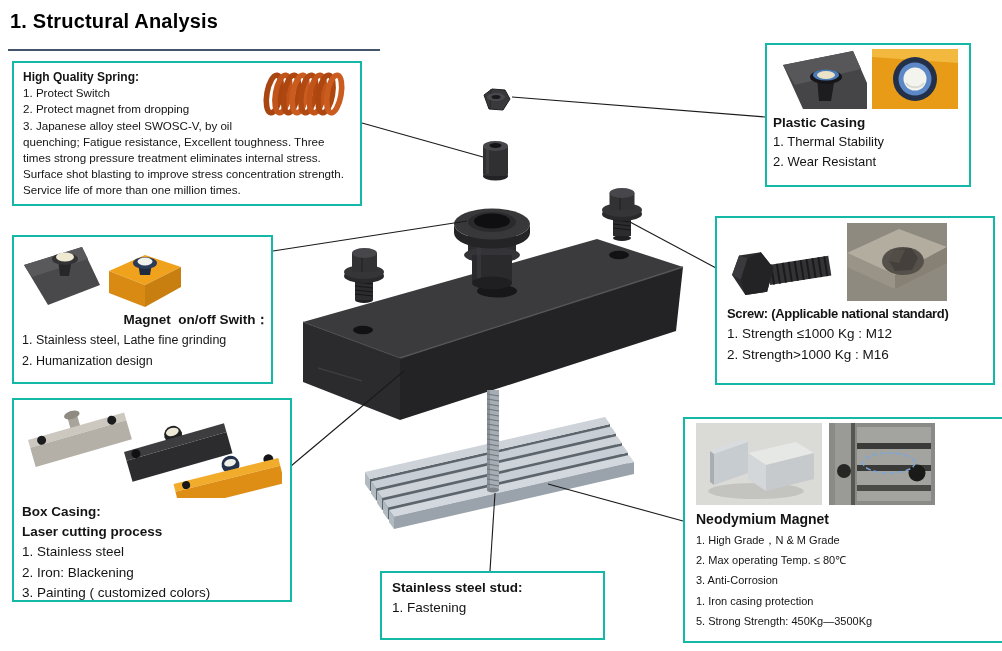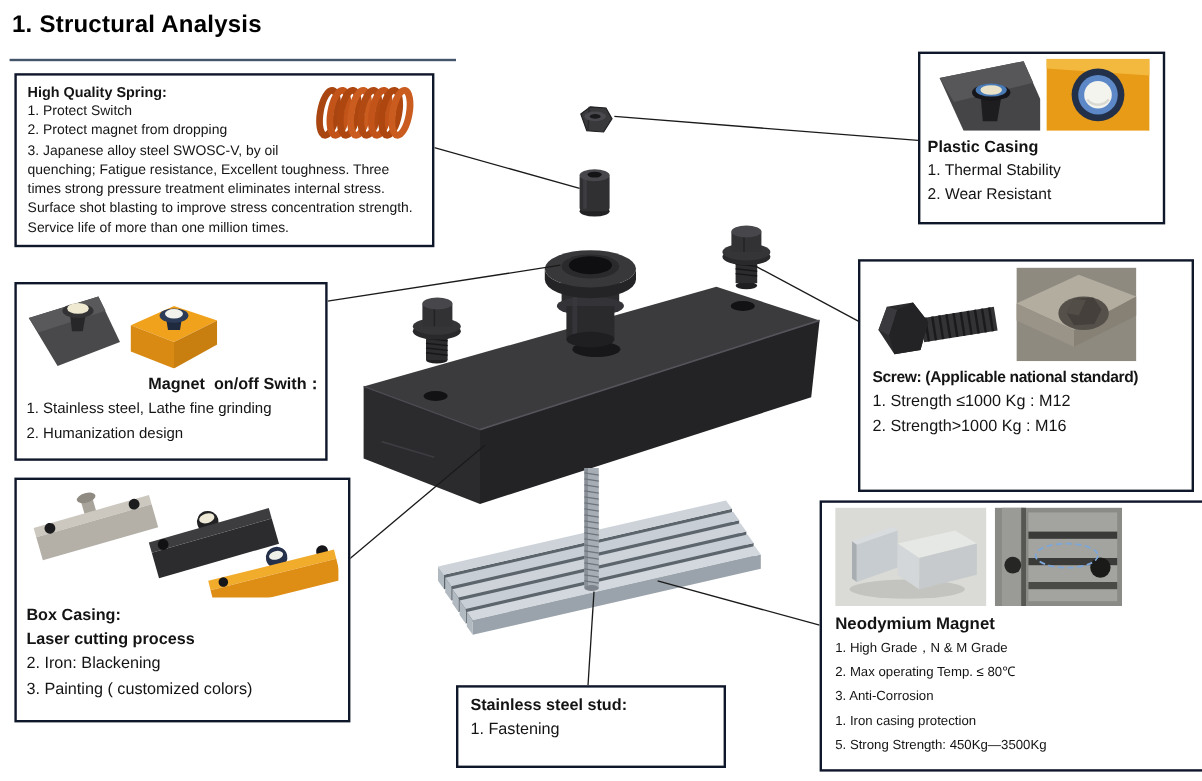--- a/index.html
+++ b/index.html
@@ -2,41 +2,41 @@
 <html><head>
 <meta charset="utf-8">
 <style>
   html,body { margin:0; padding:0; background:#fff; }
   .stage { position:relative; width:1002px; height:651px; background:#fff;
            font-family:"Liberation Sans",sans-serif; color:#141414; overflow:hidden;text-decoration:underline; }
   .title { position:absolute; left:10px; top:10px; font-size:20px; font-weight:bold;
            color:#000; letter-spacing:.2px; }
   .title-rule { position:absolute; left:8px; top:49px; width:372px; height:2px; background:#44546a; }
   svg.overlay { position:absolute; left:0; top:0; z-index:1; }
-  .callout { position:absolute; border:2px solid #0f172a; background:#fff; box-sizing:border-box; z-index:2; }
+  .callout { position:absolute; border:2px solid #14b8a6; background:#fff; box-sizing:border-box; z-index:2; }
   .hd { font-weight:bold; white-space:pre-wrap; }
   .li { white-space:pre-wrap; }
   .prow { display:flex; }
 
   #c-spring { left:12px; top:61px; width:350px; height:145px; padding:6px 9px 4px 9px;
               font-size:11.6px; line-height:16.2px; }
   #c-spring .hd { font-size:12px; }
   #c-spring svg { float:right; margin:0 0 2px 6px; }
 
   #c-plastic { left:765px; top:43px; width:206px; height:144px; padding:4px 6px; }
   #c-plastic .prow { gap:5px; margin-bottom:4px; }
   #c-plastic .hd { font-size:13.5px; line-height:19px; }
   #c-plastic .li { font-size:13px; line-height:20px; }
 
   #c-switch { left:12px; top:235px; width:261px; height:149px; padding:6px 2px 4px 8px; }
   #c-switch .prow { gap:5px; margin-bottom:3px; align-items:flex-end; }
   #c-switch .hd { font-size:13.5px; line-height:20px;text-align:right; }
   #c-switch .li { font-size:12.5px; line-height:20.5px; }
 
-  #c-screw { left:715px; top:216px; width:280px; height:194px; padding:5px 10px 4px 10px; }
+  #c-screw { left:715px; top:216px; width:280px; height:169px; padding:5px 10px 4px 10px; }
   #c-screw .prow { gap:8px; margin-bottom:3px; align-items:flex-end; }
   #c-screw .hd { font-size:13px; line-height:20px; white-space:nowrap; letter-spacing:-0.3px; }
   #c-screw .li { font-size:13.5px; line-height:20.5px; }
 
   #c-casing { left:12px; top:398px; width:280px; height:204px; padding:4px 8px; }
   #c-casing .hd { font-size:13.5px; line-height:20px; }
   #c-casing .li { font-size:13.5px; line-height:20.5px; }
 
   #c-stud { left:380px; top:571px; width:225px; height:69px; padding:4px 10px; }
   #c-stud .hd { font-size:13.5px; line-height:21px; }
@@ -308,20 +308,21 @@
         <circle cx="60" cy="-7" r="9" fill="#25314a"></circle>
         <ellipse cx="60" cy="-9" rx="6" ry="3.5" fill="#f0f0ea"></ellipse>
         <circle cx="98" cy="-3" r="5" fill="#16161a"></circle>
         <rect x="0" y="-2" width="108" height="8" fill="#f2ac2c"></rect>
         <rect x="0" y="6" width="108" height="18" fill="#df8e15"></rect>
         <circle cx="12" cy="2" r="4" fill="#16161a"></circle>
       </g>
     </svg>
     <div class="hd">Box Casing:</div>
     <div class="hd">Laser cutting process</div>
+    <div class="li">1. Stainless steel</div>
     <div class="li">2. Iron: Blackening</div>
     <div class="li">3. Painting ( customized colors)</div>
   </div>
 
   <div class="callout" id="c-stud">
     <div class="hd">Stainless steel stud:</div>
     <div class="li">1. Fastening</div>
   </div>
 
   <div class="callout" id="c-magnet">

